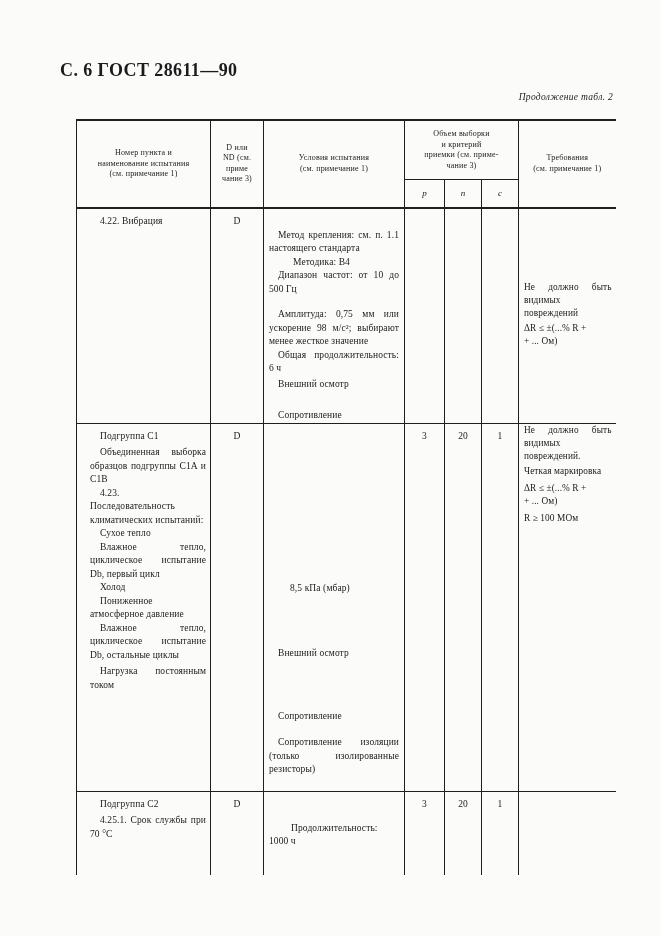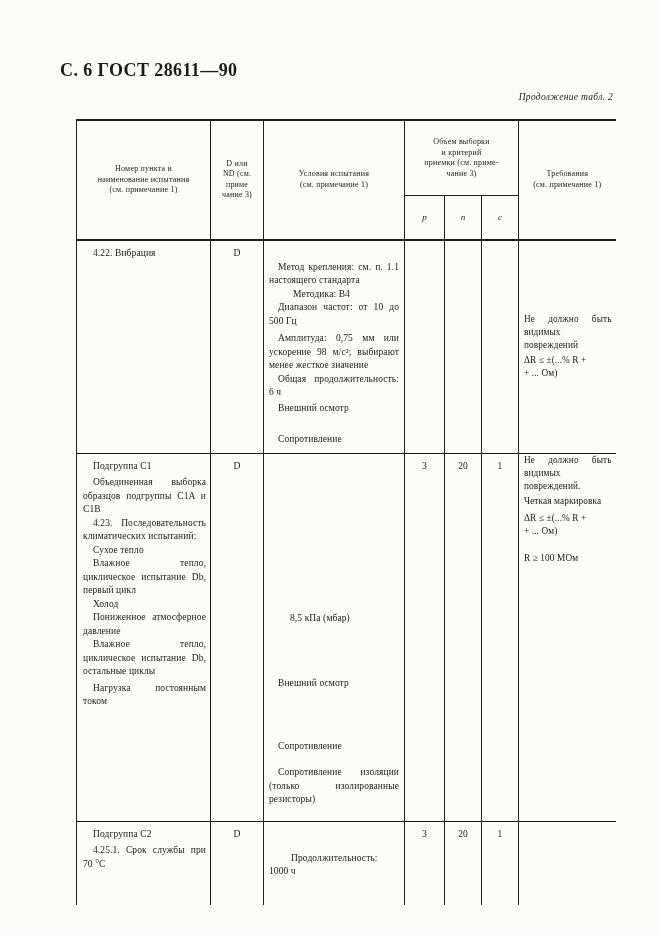--- a/index.html
+++ b/index.html
@@ -7,29 +7,29 @@
   .page{position:relative;width:661px;height:936px;overflow:hidden;
         font-family:"Liberation Serif","DejaVu Serif",serif;color:#1b1b1b;}
   .doc-id{position:absolute;left:60px;top:60px;font-weight:bold;font-size:18px;letter-spacing:.4px;}
   .continuation{position:absolute;top:92px;right:48px;font-style:italic;font-size:9.5px;letter-spacing:.3px;text-align:right;}
 
   table.gost{position:absolute;left:76px;top:119px;width:539px;
              border-collapse:collapse;table-layout:fixed;
              border-top:2px solid #1f1f1f;}
   th,td{padding:0;vertical-align:top;font-weight:normal;border-left:1px solid #1f1f1f;}
   thead th{vertical-align:middle;font-size:8px;line-height:10.5px;letter-spacing:.2px;
-           white-space:pre-line;text-align:center;padding:16px 2px;}
+           white-space:pre-line;text-align:center;padding:8px 2px;}
   thead th.rs{border-bottom:2.5px solid #1f1f1f;}
   th.th-sampling{border-bottom:1px solid #1f1f1f;}
   th.th-sub{border-bottom:2.5px solid #1f1f1f;font-style:italic;font-size:9px;}
   tbody td{border-bottom:1px solid #1f1f1f;font-size:9.5px;line-height:13.5px;letter-spacing:.1px;}
   tr.last td{border-bottom:none;}
   p{margin:0;white-space:pre-line;}
   .c-name{padding:0 4px 0 6px;}
-  .c-name p{text-indent:10px;text-align:justify;}
+  .c-name p{text-indent:10px;text-align:justify;margin-left:7px;}
   .c-cond{padding:0 5px 0 5px;}
   .c-cond p{text-indent:9px;text-align:justify;}
   .c-req{padding:0 4px 0 5px;font-size:9.3px;line-height:13px;}
   .c-req p{text-align:justify;}
   .c-center{text-align:center;}
   .c-center p{margin-top:6px;}
 </style>
 </head>
 <body>
 
@@ -78,21 +78,21 @@
         <td class="c-name" style="height:212px">
           <p style="margin-top:6px">4.22.  Вибрация</p>
         </td>
         <td class="c-center">
           <p>D</p>
         </td>
         <td class="c-cond">
           <p style="margin-top:20px">Метод крепления: см. п. 1.1 настоящего стандарта</p>
           <p style="text-indent:24px">Методика: B4</p>
           <p>Диапазон частот: от 10 до 500 Гц</p>
-          <p style="margin-top:4px">Амплитуда: 0,75 мм или ускорение 98 м/с²; выбирают менее жесткое значение</p>
+          <p style="margin-top:12px">Амплитуда: 0,75 мм или ускорение 98 м/с²; выбирают менее жесткое значение</p>
           <p>Общая продолжительность: 6 ч</p>
           <p style="margin-top:2px">Внешний осмотр</p>
           <p style="margin-top:18px">Сопротивление</p>
         </td>
         <td class="c-center">
             <p></p>
           </td>
         <td class="c-center">
             <p></p>
           </td>
@@ -134,21 +134,21 @@
             <p>20</p>
           </td>
         <td class="c-center">
             <p>1</p>
           </td>
         <td class="c-req">
           <p style="">Не должно быть видимых повреждений.</p>
           <p style="margin-top:2px">Четкая маркировка</p>
           <p style="margin-top:4px">ΔR ≤ ±(...% R +
 + ... Ом)</p>
-          <p style="margin-top:14px">R ≥ 100 МОм</p>
+          <p style="margin-top:4px">R ≥ 100 МОм</p>
         </td>
       </tr>
 
       <tr class="last">
         <td class="c-name" style="height:83px">
           <p style="margin-top:6px">Подгруппа C2</p>
           <p style="margin-top:3px">4.25.1.  Срок службы при 70 °С</p>
         </td>
         <td class="c-center">
           <p>D</p>

